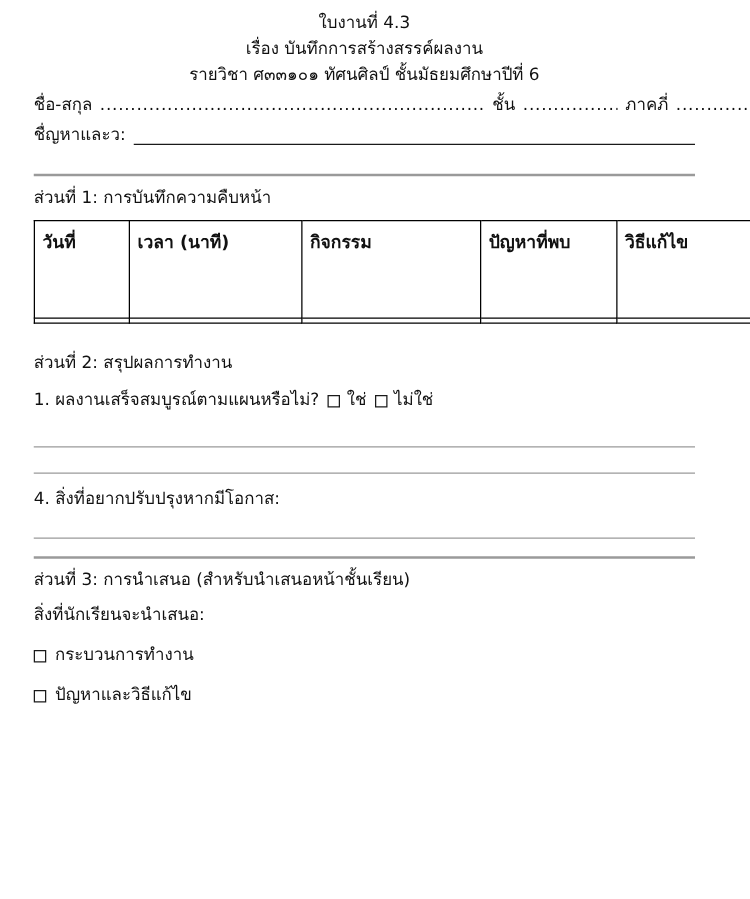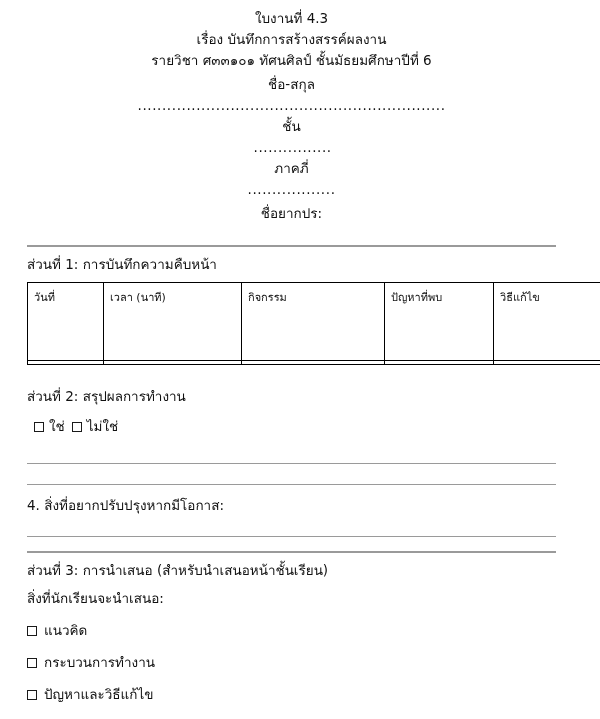--- a/index.html
+++ b/index.html
@@ -35,23 +35,22 @@
     line-height: 21px;
     white-space: nowrap;
   }
 
   
   .meta-line {
     font-size: 13.5px;
     line-height: 21px;
     margin-top: 3px;
     display: flex;
-    align-items: center;
-    white-space: nowrap;
-    flex-direction: column;
+    align-items: flex-end;
+    white-space: nowrap;
   }
   .meta-label { flex: 0 0 auto; }
   .dots {
     flex: 0 0 auto;
     letter-spacing: 0.6px;
     font-size: 13.5px;
     overflow: hidden;
     white-space: nowrap;
   }
   .dots.long { width: 308px; }
@@ -97,22 +96,22 @@
   }
 
   
   table.log-table {
     border-collapse: collapse;
     width: 515px;
     table-layout: fixed;
   }
   table.log-table th {
     border: 1.3px solid #000000;
-    font-weight: normal;
-    font-size: 11px;
+    font-weight: bold;
+    font-size: 14px;
     text-align: left;
     vertical-align: top;
     padding: 5px 6px 0 6px;
     height: 72px;
     white-space: nowrap;
   }
   table.log-table tbody tr td {
     border: 1.3px solid #000000;
     border-top: none;
     height: 3px;
@@ -191,21 +190,21 @@
       <span class="meta-label">ชั้น</span>
       <span class="gap"></span>
       <span class="dots mid">................</span>
       <span class="gap"></span>
       <span class="meta-label">ภาคภี่</span>
       <span class="gap"></span>
       <span class="dots short">...................</span>
     </div>
 
     <div class="meta-line">
-      <span class="meta-label">ชื่อยากปร:</span>
+      <span class="meta-label">ชื่ญหาและว:</span>
       <span class="rule-line"></span>
     </div>
 
 
     <div class="spacer-20"></div>
 
     <hr class="hr">
     <div class="section-head">ส่วนที่ 1: การบันทึกความคืบหน้า</div>
 
     <table class="log-table">
@@ -227,20 +226,21 @@
           <td></td>
         </tr>
       </tbody>
     </table>
 
     <div class="spacer-14"></div>
 
     <div class="section-head">ส่วนที่ 2: สรุปผลการทำงาน</div>
 
     <div class="q-line">
+      <span class="q-text">1. ผลงานเสร็จสมบูรณ์ตามแผนหรือไม่?</span>
       <span class="cbox"></span>
       <span class="q-text">ใช่</span>
       <span class="cbox"></span>
       <span class="q-text">ไม่ใช่</span>
     </div>
 
     <div class="answer-gap-md"></div>
     <hr class="hr-thin">
 
     <div class="answer-gap-sm"></div>
@@ -253,24 +253,20 @@
     <hr class="hr-thin">
 
     <div class="spacer-14"></div>
 
     <hr class="hr">
     <div class="section-head">ส่วนที่ 3: การนำเสนอ (สำหรับนำเสนอหน้าชั้นเรียน)</div>
     <div class="list-intro">สิ่งที่นักเรียนจะนำเสนอ:</div>
 
     <div class="check-item">
       <span class="cbox cbox-lead"></span>
-      <span>แนวคิด</span>
-    </div>
-    <div class="check-item">
-      <span class="cbox cbox-lead"></span>
       <span>กระบวนการทำงาน</span>
     </div>
     <div class="check-item">
       <span class="cbox cbox-lead"></span>
       <span>ปัญหาและวิธีแก้ไข</span>
     </div>
 
   </div>
 </div>
 

